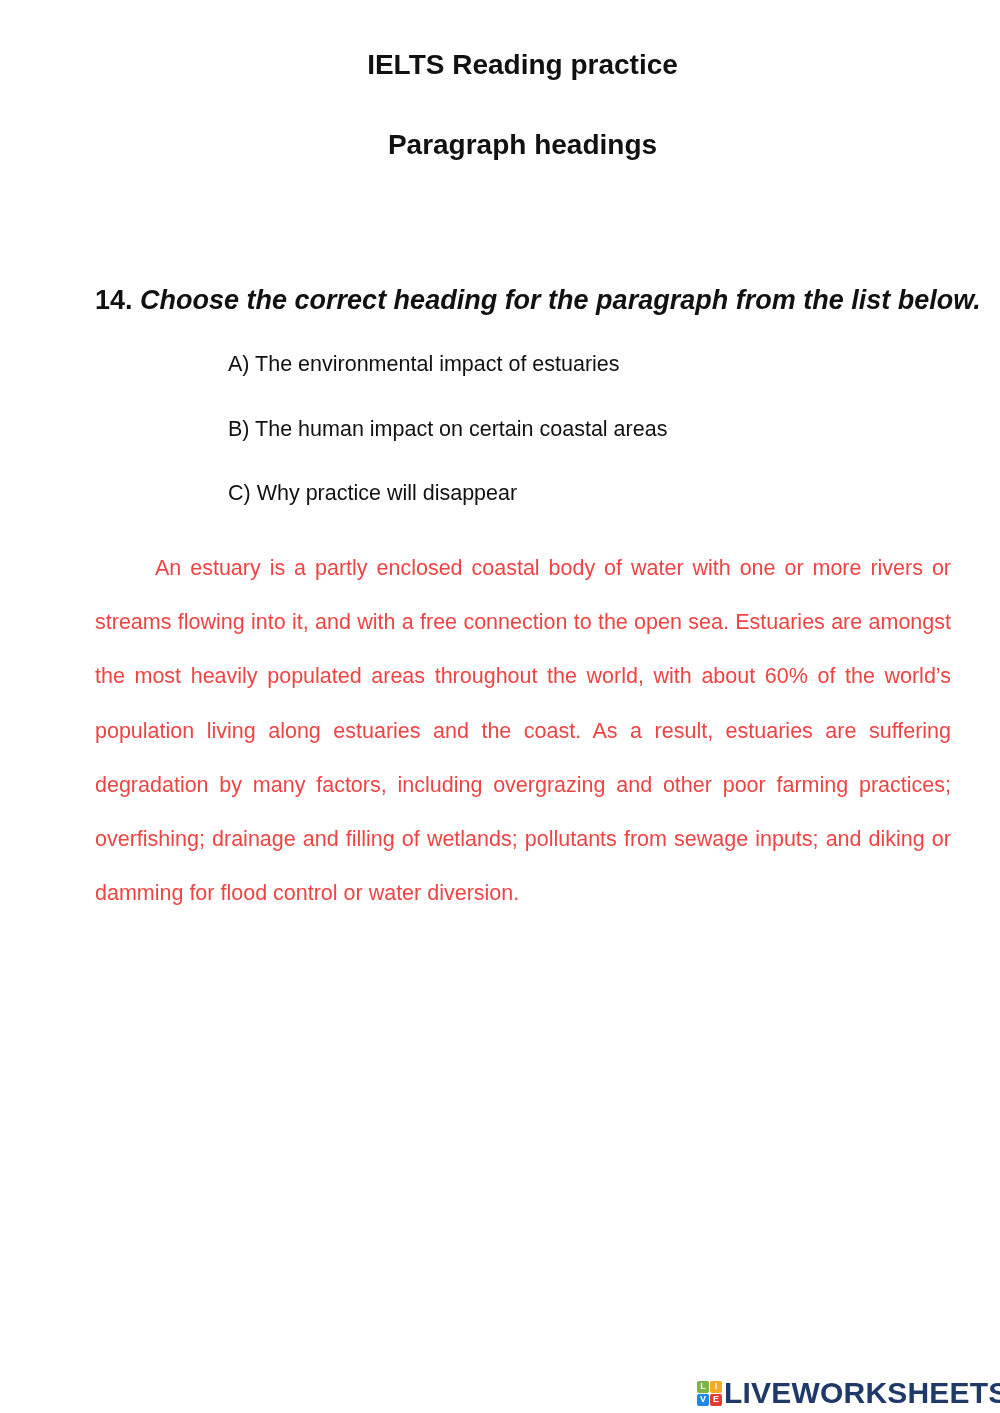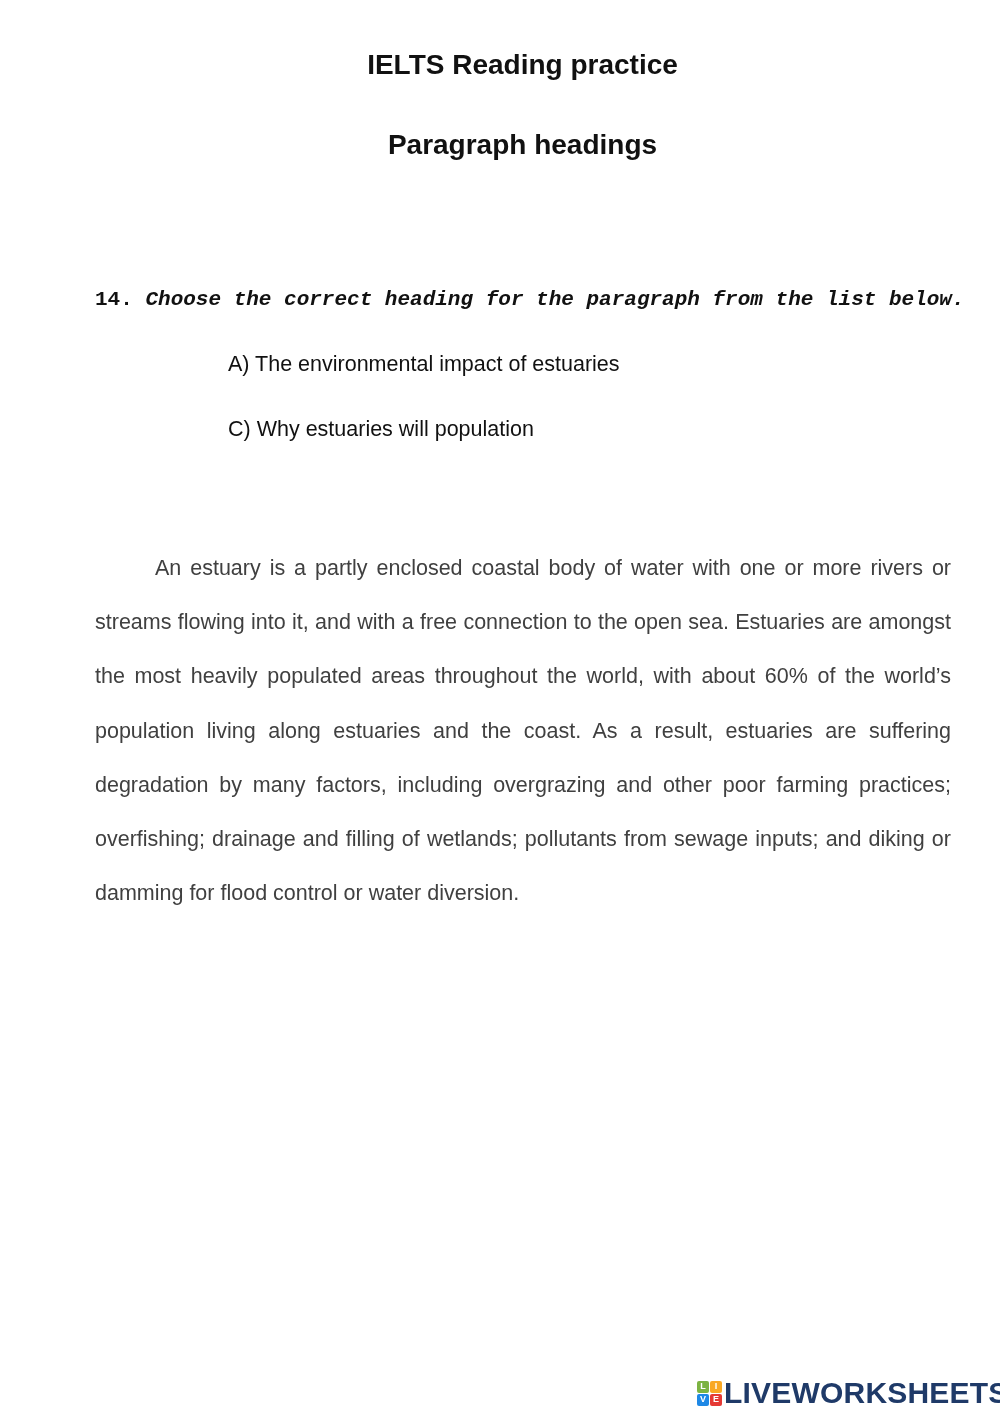--- a/index.html
+++ b/index.html
@@ -23,25 +23,24 @@
       font-size: 28px;
       line-height: 32px;
     }
     .title-1 { top: 49px; }
     .title-2 { top: 129px; }
 
     .question {
       position: absolute;
       left: 95px;
       top: 287px;
-      font-size: 21px;
+      font-size: 27px;
       line-height: 26px;
       font-weight: bold;
       white-space: nowrap;
-      font-family: Liberation Mono, monospace;
     }
     .question .q-text { font-style: italic; }
 
     .options {
       position: absolute;
       left: 228px;
       top: 351px;
       list-style: none;
     }
     .options li {
@@ -53,21 +52,21 @@
 
     .paragraph {
       position: absolute;
       left: 95px;
       top: 541px;
       width: 856px;
       font-size: 21.5px;
       line-height: 54.2px;
       text-align: justify;
       text-indent: 60px;
-      color: #404040;
+      color: #ef4444;
     }
 
     .logo {
       position: absolute;
       left: 697px;
       top: 1378px;
       height: 30px;
       display: flex;
       align-items: center;
     }
@@ -101,21 +100,22 @@
 <h1 class="title title-1">IELTS Reading practice</h1>
 <h2 class="title title-2">Paragraph headings</h2>
 
 <p class="question">
   <span>14.</span>
   <span class="q-text">Choose the correct heading for the paragraph from the list below.</span>
 </p>
 
 <ul class="options">
   <li>A) The environmental impact of estuaries</li>
-  <li>C) Why estuaries will population</li>
+  <li>B) The human impact on certain coastal areas</li>
+  <li>C) Why practice will disappear</li>
 </ul>
 
 <p class="paragraph">An estuary is a partly enclosed coastal body of water with one or more rivers or streams flowing into it, and with a free connection to the open sea. Estuaries are amongst the most heavily populated areas throughout the world, with about 60% of the world’s population living along estuaries and the coast. As a result, estuaries are suffering degradation by many factors, including overgrazing and other poor farming practices; overfishing; drainage and filling of wetlands; pollutants from sewage inputs; and diking or damming for flood control or water diversion.</p>
 
 <div class="logo">
   <div class="logo-icon">
     <span id="lb0" style="background: rgb(124, 179, 66);">L</span>
     <span id="lb1" style="background: rgb(249, 168, 37);">I</span>
     <span id="lb2" style="background: rgb(30, 136, 229);">V</span>
     <span id="lb3" style="background: rgb(229, 57, 53);">E</span>

